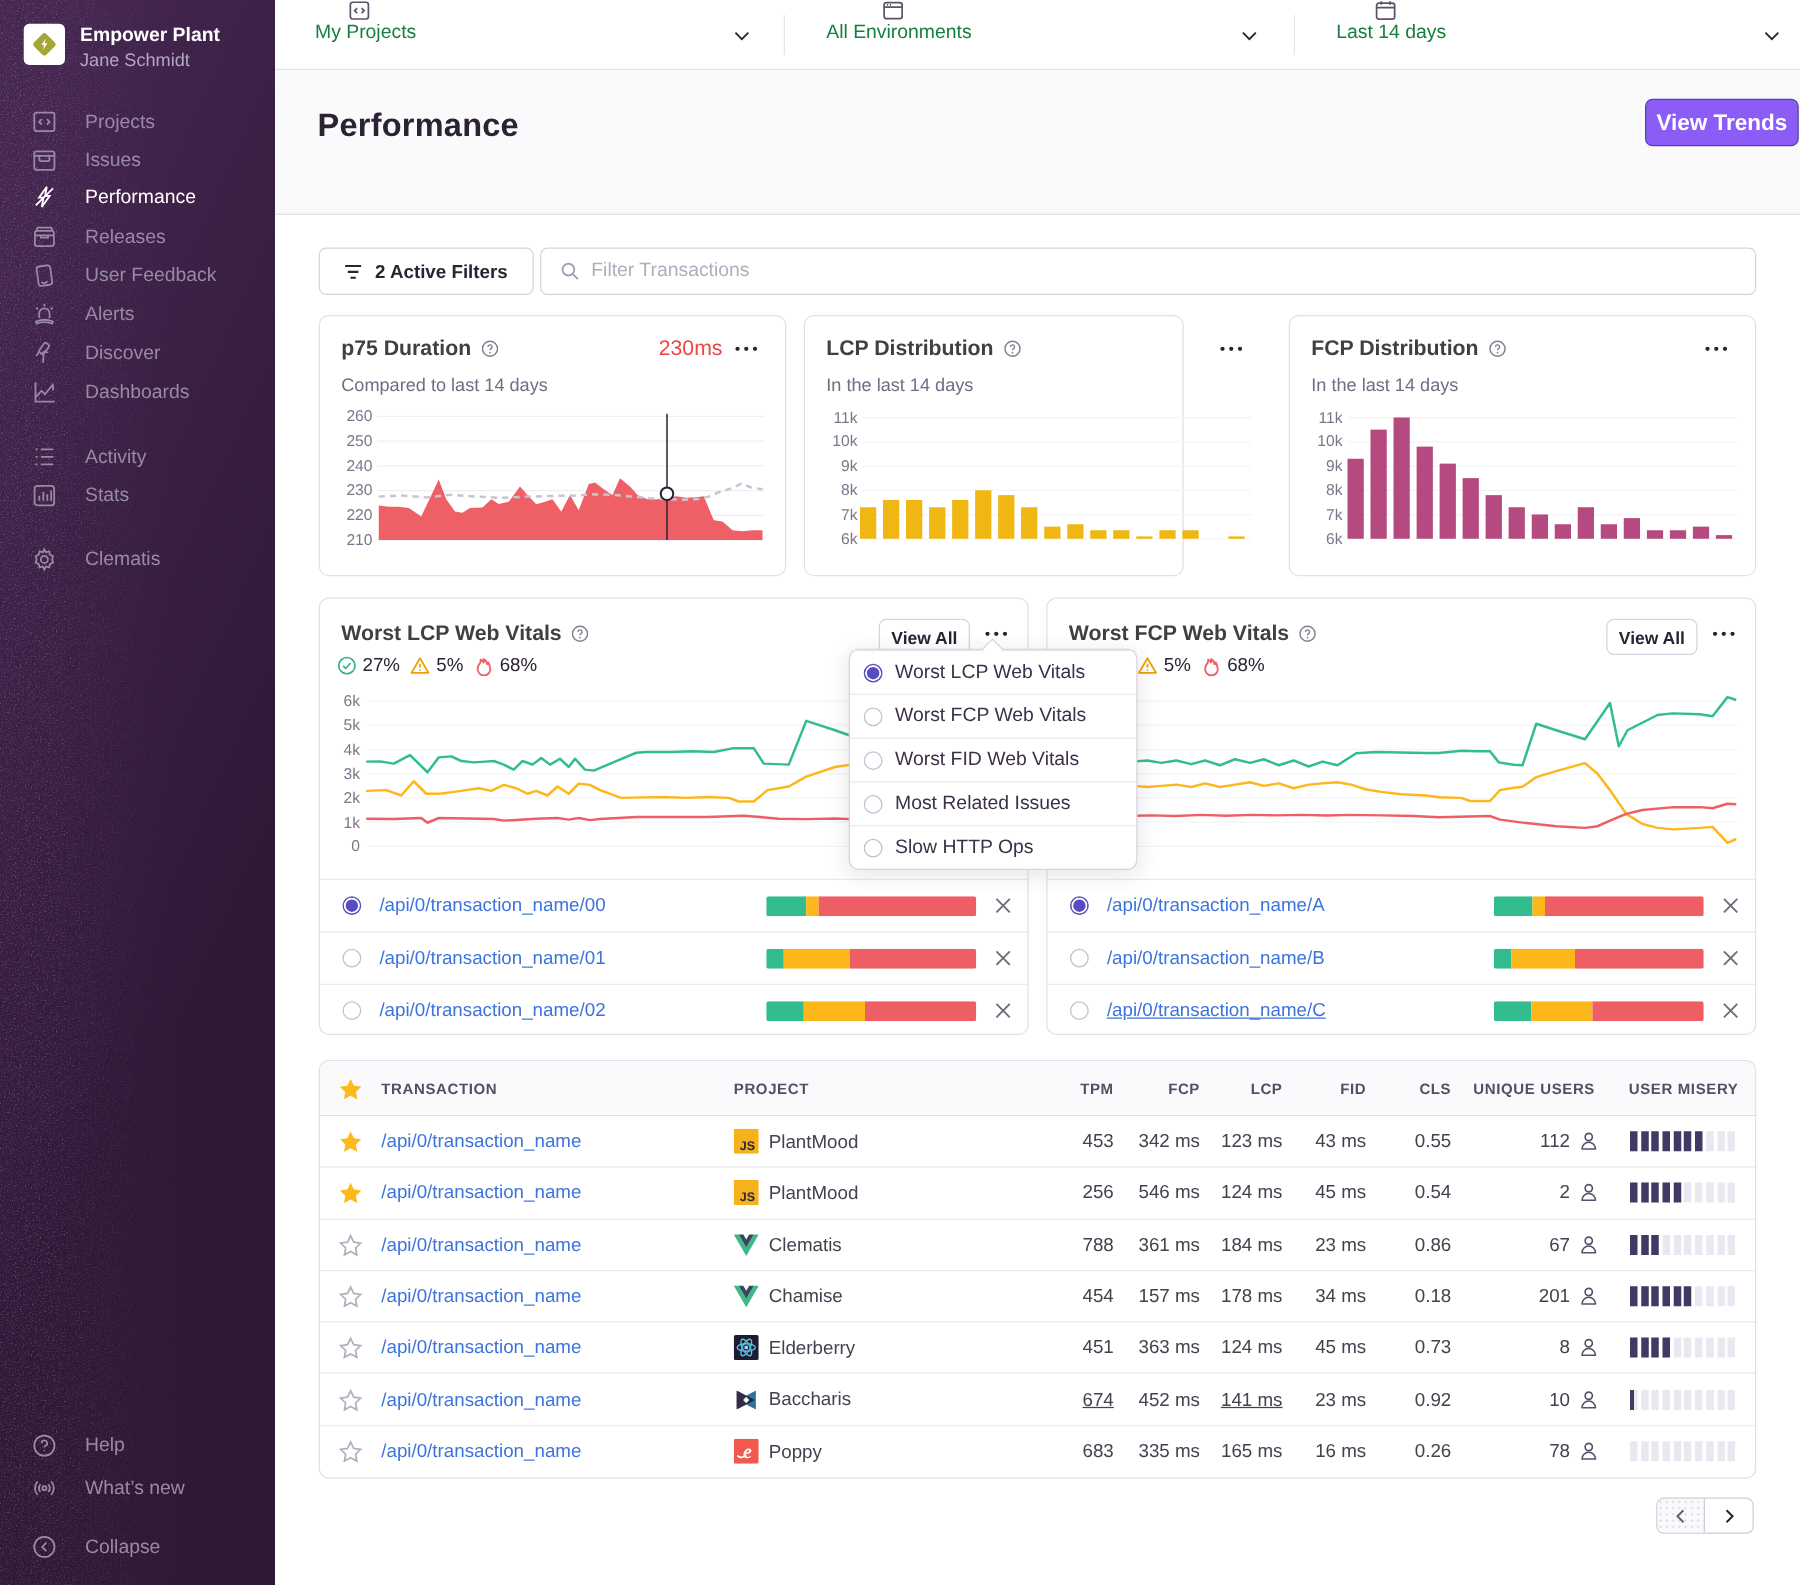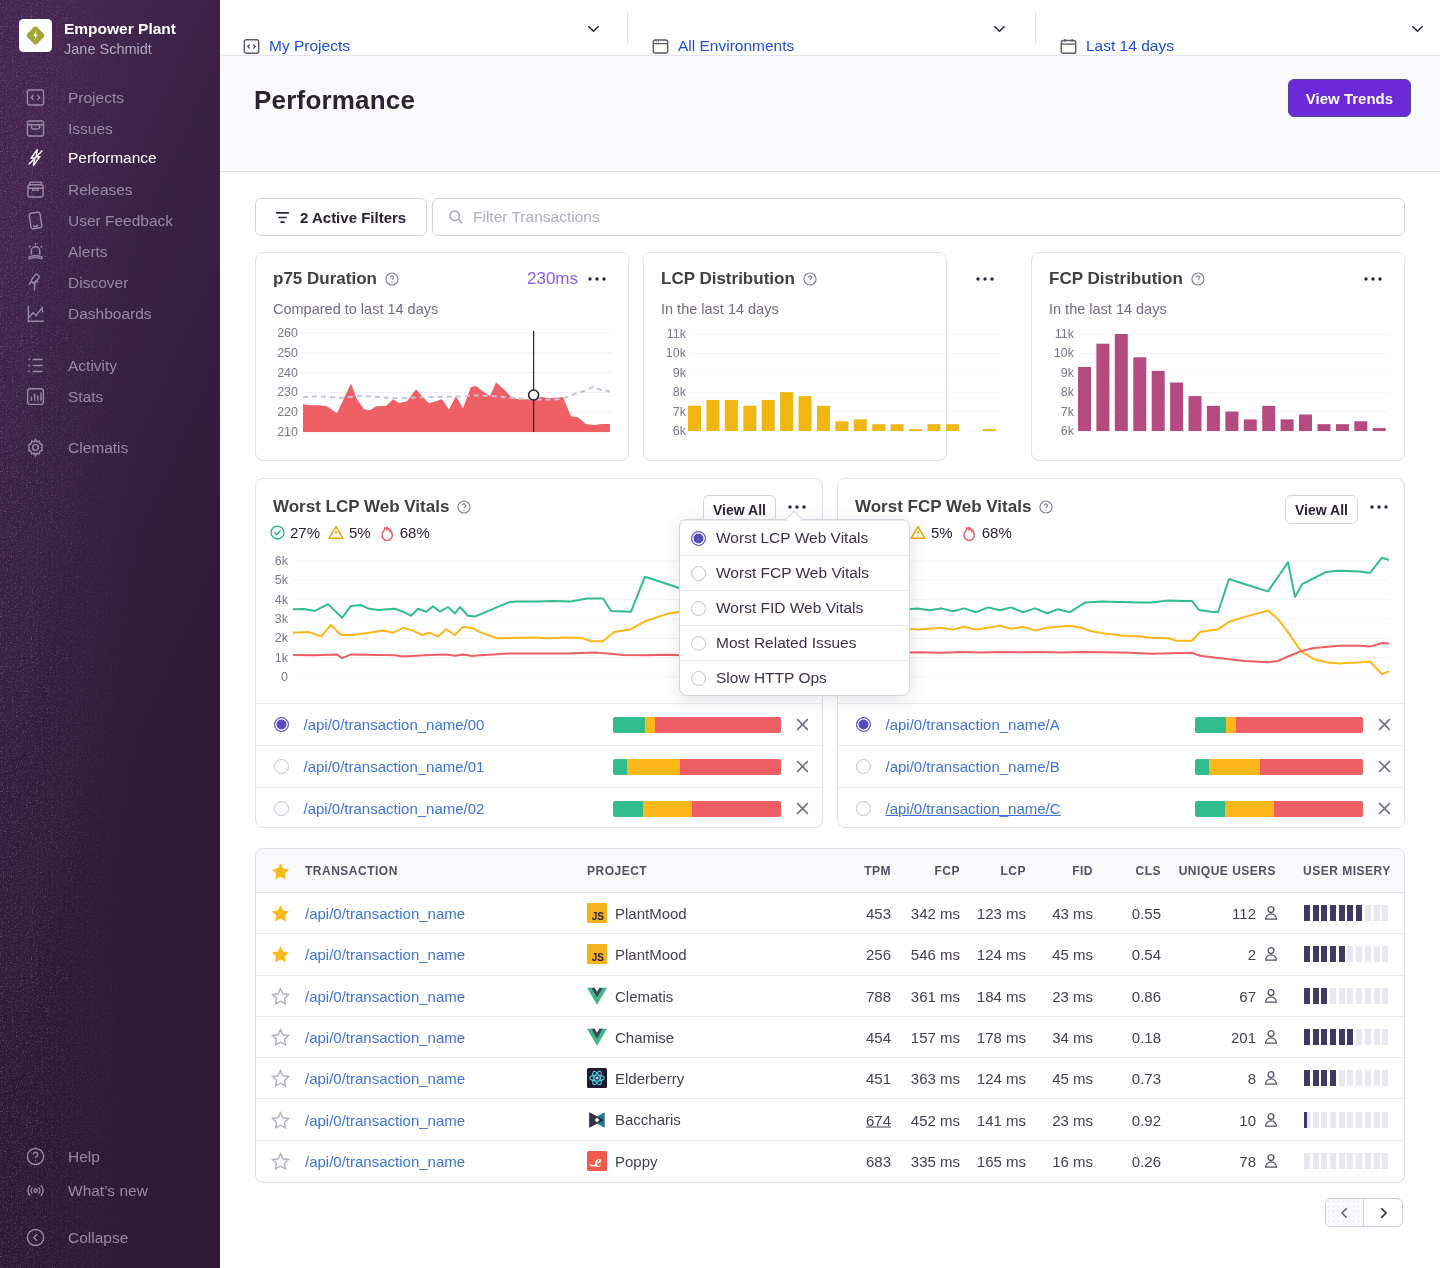--- a/index.html
+++ b/index.html
@@ -16,27 +16,27 @@
 #sidebar .org .o2 { color:#b2a8bd; font-size:14.5px; line-height:20px; }
 .navitem { position:absolute; left:0; height:31px; display:flex; align-items:center; color:#988aa5; font-size:15.5px; }
 .navitem .nicon { position:absolute; left:26px; width:19px; height:19px; display:flex; align-items:center; justify-content:center; }
 .navitem .nlabel { position:absolute; left:68px; white-space:nowrap; }
 .navitem.active { color:#ffffff; }
 .navitem svg { stroke:#988aa5; }
 .navitem.active svg { stroke:#fff; }
 
 
 #topbar { position:absolute; left:220px; top:0; width:1220px; height:56px; background:#fff; border-bottom:1px solid #e7e2ec; }
-#topbar .tsec { position:absolute; top:0; height:55px; display:flex; align-items:flex-end; color:#1d4ed8; font-size:15.5px; }
+#topbar .tsec { position:absolute; top:0; height:55px; display:flex; align-items:center; color:#15803d; font-size:15.5px;flex-direction:column; }
 #topbar .divider { position:absolute; top:12px; width:1px; height:32px; background:#e7e2ec; }
 
 
 #pagehead { position:absolute; left:220px; top:56px; width:1220px; height:116px; background:#faf9fb; border-bottom:1px solid #e4dfe9; }
 #pagehead h1 { position:absolute; left:34px; top:29px; font-size:26px; font-weight:600; color:#2b2233; letter-spacing:0.2px; }
-#viewtrends { position:absolute; left:1068px; top:23px; width:123px; height:38px; background:#6d28d9; border:1px solid #51459c; border-radius:6px; color:#fff; font-size:15px; font-weight:bold; display:flex; align-items:center; justify-content:center; }
+#viewtrends { position:absolute; left:1096px; top:23px; width:123px; height:38px; background:#8b5cf6; border:1px solid #51459c; border-radius:6px; color:#fff; font-size:18px; font-weight:bold; display:flex; align-items:center; justify-content:center; }
 .tabs { position:absolute; left:34px; top:83px; display:flex; }
 .tab { font-size:15.5px; color:#6f6478; padding:0 18px; height:33px; line-height:24px; position:relative; }
 .tab:first-child { padding-left:8px; }
 .tab.active { color:#2b2233; font-weight:bold; }
 .tab.active .under { position:absolute; left:-1px; right:-2px; bottom:-1px; height:4px; background:#6c5fc7; border-radius:2px 2px 0 0; }
 
 
 #filterbtn { position:absolute; left:255px; top:198px; width:172px; height:38px; background:#fff; border:1px solid #d8d2de; border-radius:6px; display:flex; align-items:center; color:#2b2233; font-weight:bold; font-size:15px; }
 #searchbar { position:absolute; left:432px; top:198px; width:973px; height:38px; background:#fff; border:1px solid #d8d2de; border-radius:6px; display:flex; align-items:center; color:#b3acbc; font-size:15.5px; }
 
@@ -287,21 +287,21 @@
 <div class="card" id="card-p75" style="left:255px; top:252px; width:374px; height:209px;">
     <div style="position:absolute;left:17px;top:16px;display:flex;align-items:center;width:333px;">
 <span class="ctitle">p75 Duration</span>
       <span class="qmark">
         <svg width="14" height="14" viewBox="0 0 16 16" fill="none" stroke="#857d92" stroke-width="1.3">
           <circle cx="8" cy="8" r="6.9"></circle>
           <path d="M6.1 6.3a1.9 1.9 0 1 1 2.7 1.8c-.6.3-.8.6-.8 1.2"></path>
           <circle cx="8" cy="11.6" r="0.8" fill="#857d92" stroke="none"></circle>
         </svg>
       </span>
-<span style="margin-left:auto;color:#8b5cf6;font-size:17px;">230ms</span>
+<span style="margin-left:auto;color:#ef4444;font-size:17px;">230ms</span>
 <svg style="margin-left:10px;" width="18" height="4" viewBox="0 0 18 4">
         <g fill="#2b2233">
           <circle cx="2" cy="2" r="1.7"></circle>
           <circle cx="9" cy="2" r="1.7"></circle>
           <circle cx="16" cy="2" r="1.7"></circle>
         </g>
       </svg>
     </div>
 <div class="csub" style="position:absolute;left:17px;top:42px;">Compared to last 14 days</div>
 <svg width="374" height="209" style="position:absolute;left:0;top:0;">
@@ -917,21 +917,21 @@
           <path d="M17.6 2.6 V17.4 L3.2 10 Z" fill="#3d8eb9"></path>
           <path d="M17.6 2.6 V17.4 L10.4 13.7 V6.3 Z" fill="#2e6f94" opacity="0.85"></path>
           <path d="M2.4 2.6 V17.4 L16.8 10 Z" fill="#262338"></path>
           <path d="M2.4 2.6 L9.6 6.3 V13.7 L2.4 17.4 Z" fill="#322e47"></path>
           <path d="M10 7.4 L12.5 10 L10 12.6 L7.5 10 Z" fill="#fff" opacity="0.95"></path>
         </svg>
         <span style="margin-left:8px;">Baccharis</span>
       </span>
 <span style="position:absolute;right:513px;top:50%;transform:translateY(-50%);text-decoration:underline;">674</span>
 <span style="position:absolute;right:444px;top:50%;transform:translateY(-50%);">452 ms</span>
-<span style="position:absolute;right:378px;top:50%;transform:translateY(-50%);">141 ms</span>
+<span style="position:absolute;right:378px;top:50%;transform:translateY(-50%);text-decoration:underline;">141 ms</span>
 <span style="position:absolute;right:311px;top:50%;transform:translateY(-50%);">23 ms</span>
 <span style="position:absolute;right:243px;top:50%;transform:translateY(-50%);">0.92</span>
 <span style="position:absolute;right:148px;top:50%;transform:translateY(-50%);">10</span>
 <span style="position:absolute;left:1007px;top:50%;transform:translateY(-50%);display:flex;">
         <svg width="16" height="16" viewBox="0 0 16 16" fill="none" stroke="#57506b" stroke-width="1.3">
           <circle cx="8" cy="4.6" r="2.9"></circle>
           <path d="M2.6 14.2 a5.4 5.4 0 0 1 10.8 0 Z" stroke-linejoin="round"></path>
         </svg>
       </span>
 <span style="position:absolute;left:1048px;top:50%;transform:translateY(-50%);">

